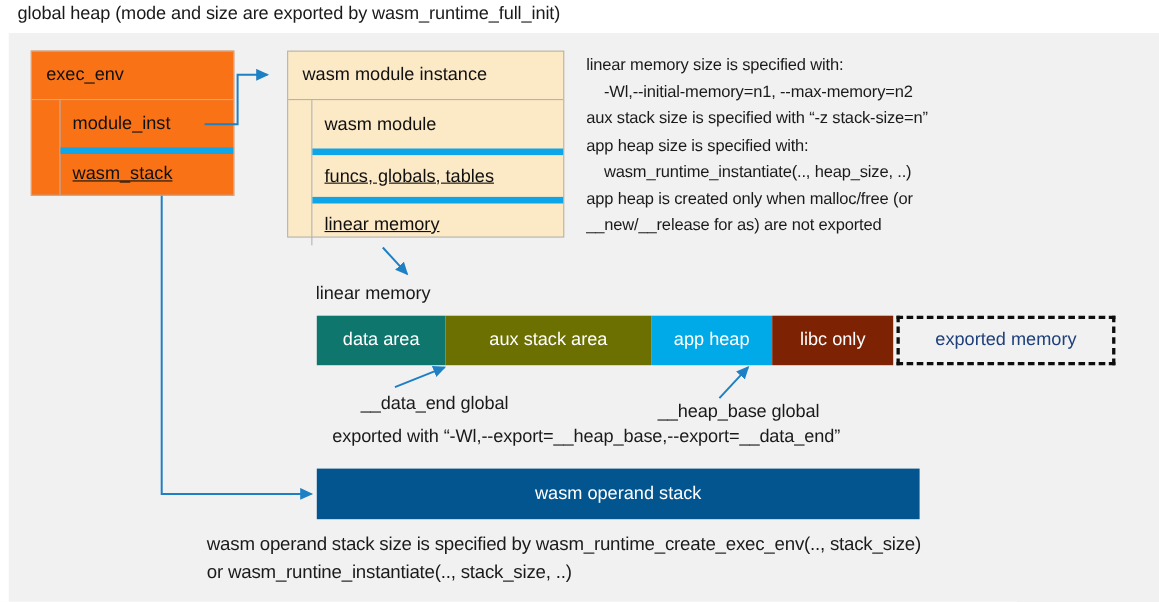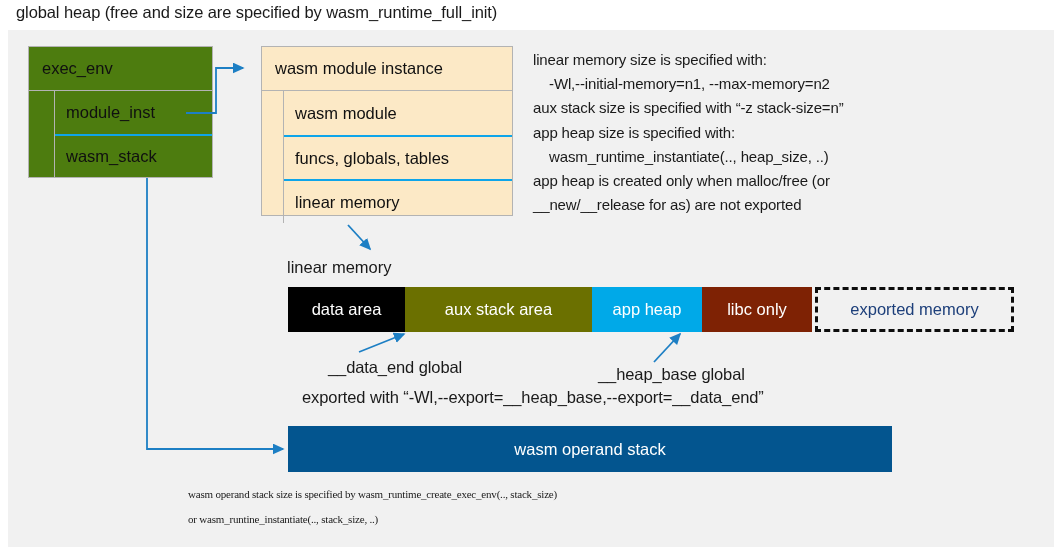--- a/index.html
+++ b/index.html
@@ -68,26 +68,26 @@
   }
   .struct-row {
     box-sizing: border-box;
     display: flex;
     align-items: center;
     padding-left: 11px;
     font-size: 16.5px;
     color: #101010;
     white-space: nowrap;
   }
-  .struct-row + .struct-row { border-top: 2px solid #0ea5e9; }
+  .struct-row + .struct-row { border-top: 6px solid #0ea5e9; text-decoration: underline; }
 
   
   #exec-env-box {
     left: 28px; top: 46px; width: 185px; height: 132px;
-    background: #4d7c0f;
+    background: #f97316;
   }
   #exec-env-box .struct-header { height: 44px; }
   #exec-env-box .struct-body   { height: 86px; text-align: right; }
   #exec-env-box .struct-gutter { width: 26px; }
   #exec-env-box .struct-row    { height: 43px; }
 
   
   #module-instance-box {
     left: 248px; top: 46px; width: 252px; height: 170px;
     background: #fce9c6;
@@ -151,52 +151,51 @@
     letter-spacing: -0.1px;
   }
   #data-end-label  { left: 328px; top: 358px; }
   #heap-base-label { left: 598px; top: 365px; }
   #export-line     { left: 302px; top: 388px; }
 
   
   #operand-stack-bar {
     position: absolute;
     left: 288px; top: 426px;
-    width: 604px; height: 46px;
+    width: 548px; height: 46px;
     background: #03558f;
     display: flex;
     align-items: center;
     justify-content: center;
     font-size: 16.5px;
     color: #ffffff;
     white-space: nowrap;
   }
   #operand-stack-note {
     position: absolute;
     left: 188px; top: 482px;
-    font-size: 11px;
+    font-size: 17px;
     line-height: 25px;
     color: #1a1a1a;
     white-space: pre;
     letter-spacing: -0.2px;
-    font-family: Liberation Serif, serif;
   }
 
   
   #connectors {
     position: absolute;
     left: 0; top: 0;
     width: 1054px; height: 547px;
     pointer-events: none;
   }
 </style>
 </head>
 <body>
 
-<div id="diagram-title">global heap (free and size are specified by wasm_runtime_full_init)</div>
+<div id="diagram-title">global heap (mode and size are exported by wasm_runtime_full_init)</div>
 
 <div id="canvas-panel"></div>
 
 <div class="struct-box" id="exec-env-box">
   <div class="struct-header">exec_env</div>
   <div class="struct-body">
     <div class="struct-gutter"></div>
     <div class="struct-rows">
       <div class="struct-row">module_inst</div>
       <div class="struct-row">wasm_stack</div>
@@ -220,21 +219,21 @@
     -Wl,--initial-memory=n1, --max-memory=n2
 aux stack size is specified with “-z stack-size=n”
 app heap size is specified with:
     wasm_runtime_instantiate(.., heap_size, ..)
 app heap is created only when malloc/free (or
 __new/__release for as) are not exported</div>
 
 <div id="linear-memory-caption">linear memory</div>
 
 <div id="memory-bar">
-  <div class="mem-seg" style="width: 117px; background: #000000;">data area</div>
+  <div class="mem-seg" style="width: 117px; background: #0f766e;">data area</div>
   <div class="mem-seg" style="width: 187px; background: rgb(107, 112, 0);">aux stack area</div>
   <div class="mem-seg" style="width: 110px; background: rgb(0, 169, 232);">app heap</div>
   <div class="mem-seg" style="width: 110px; background: rgb(126, 34, 4);">libc only</div>
   <div class="mem-seg enlarged" style="width: 199px;">exported memory</div>
 </div>
 
 <div class="annot" id="data-end-label">__data_end global</div>
 <div class="annot" id="heap-base-label">__heap_base global</div>
 <div class="annot" id="export-line">exported with “-Wl,--export=__heap_base,--export=__data_end”</div>
 

